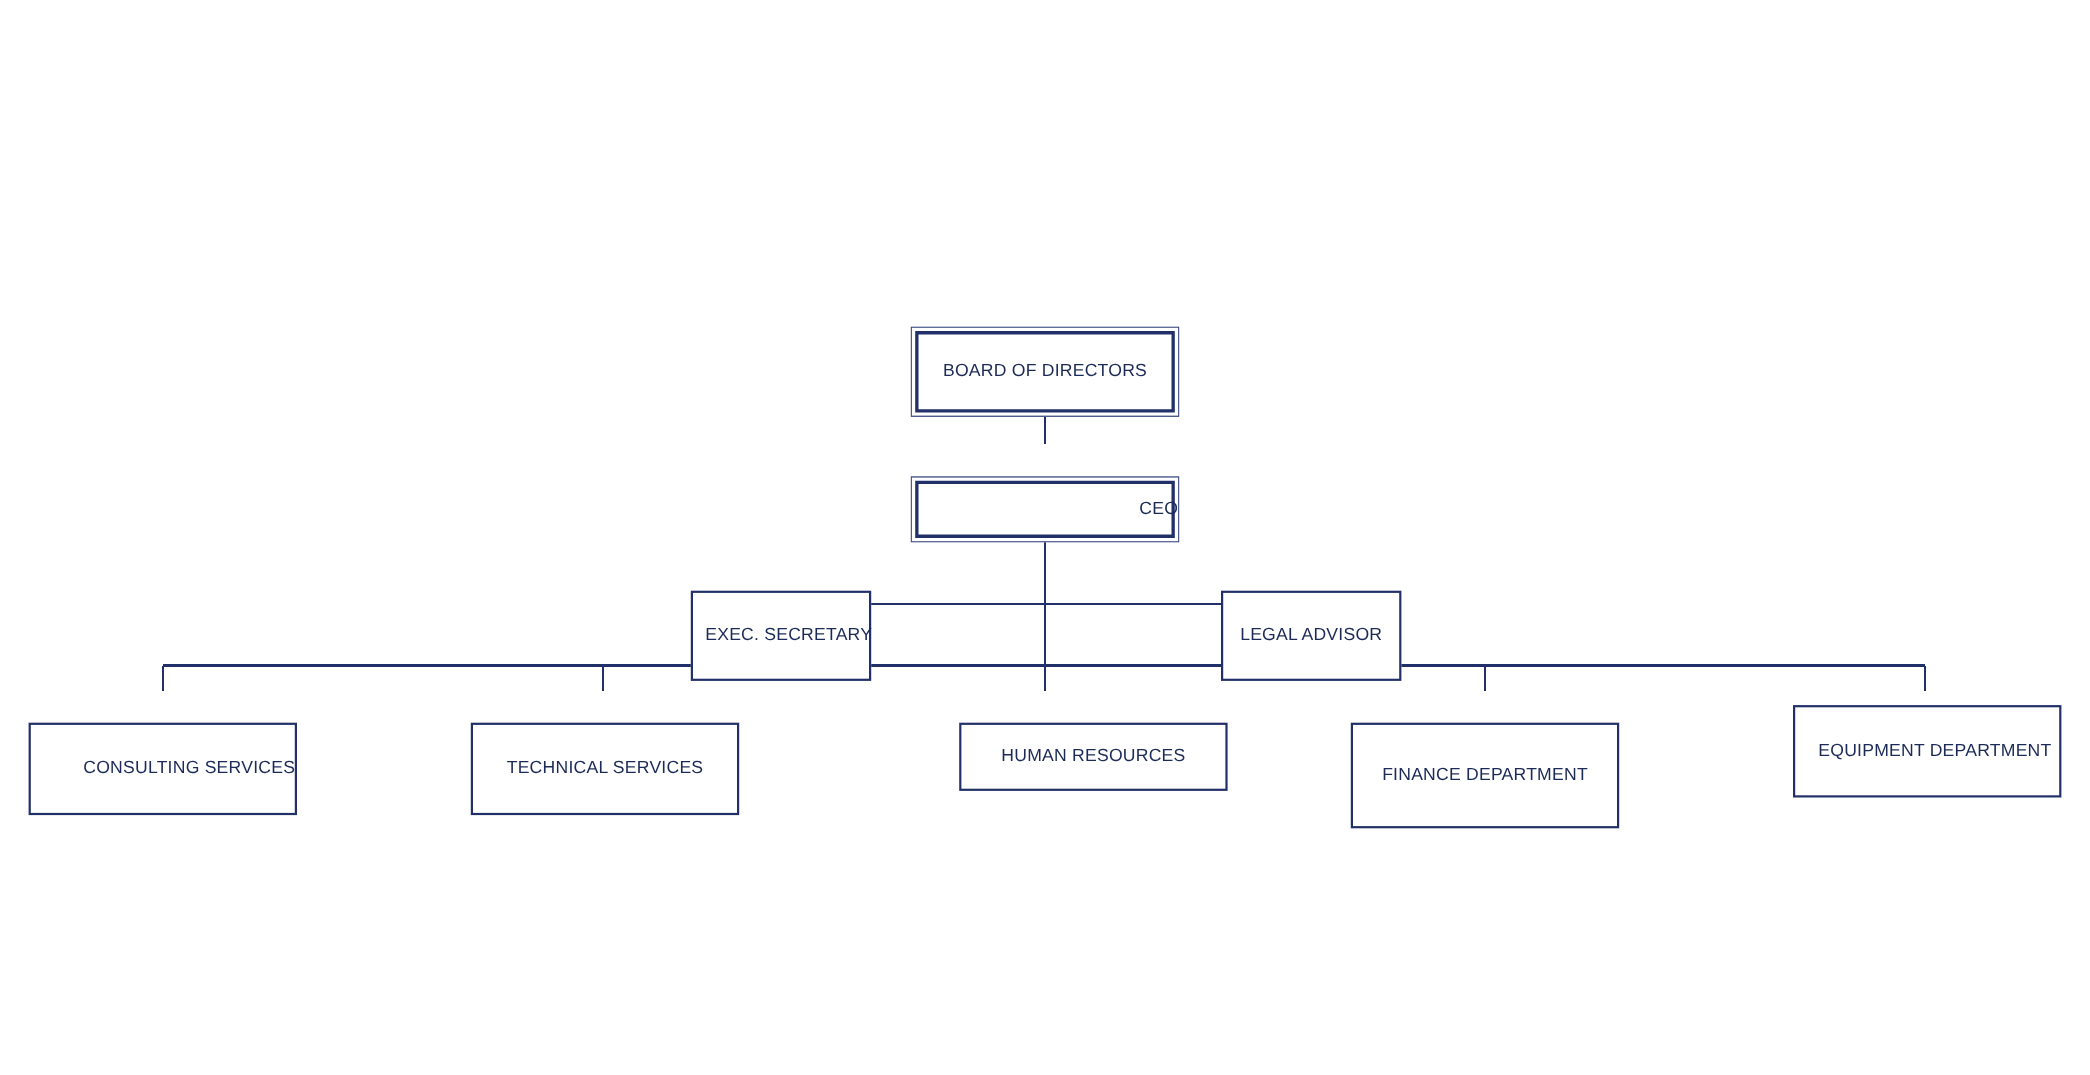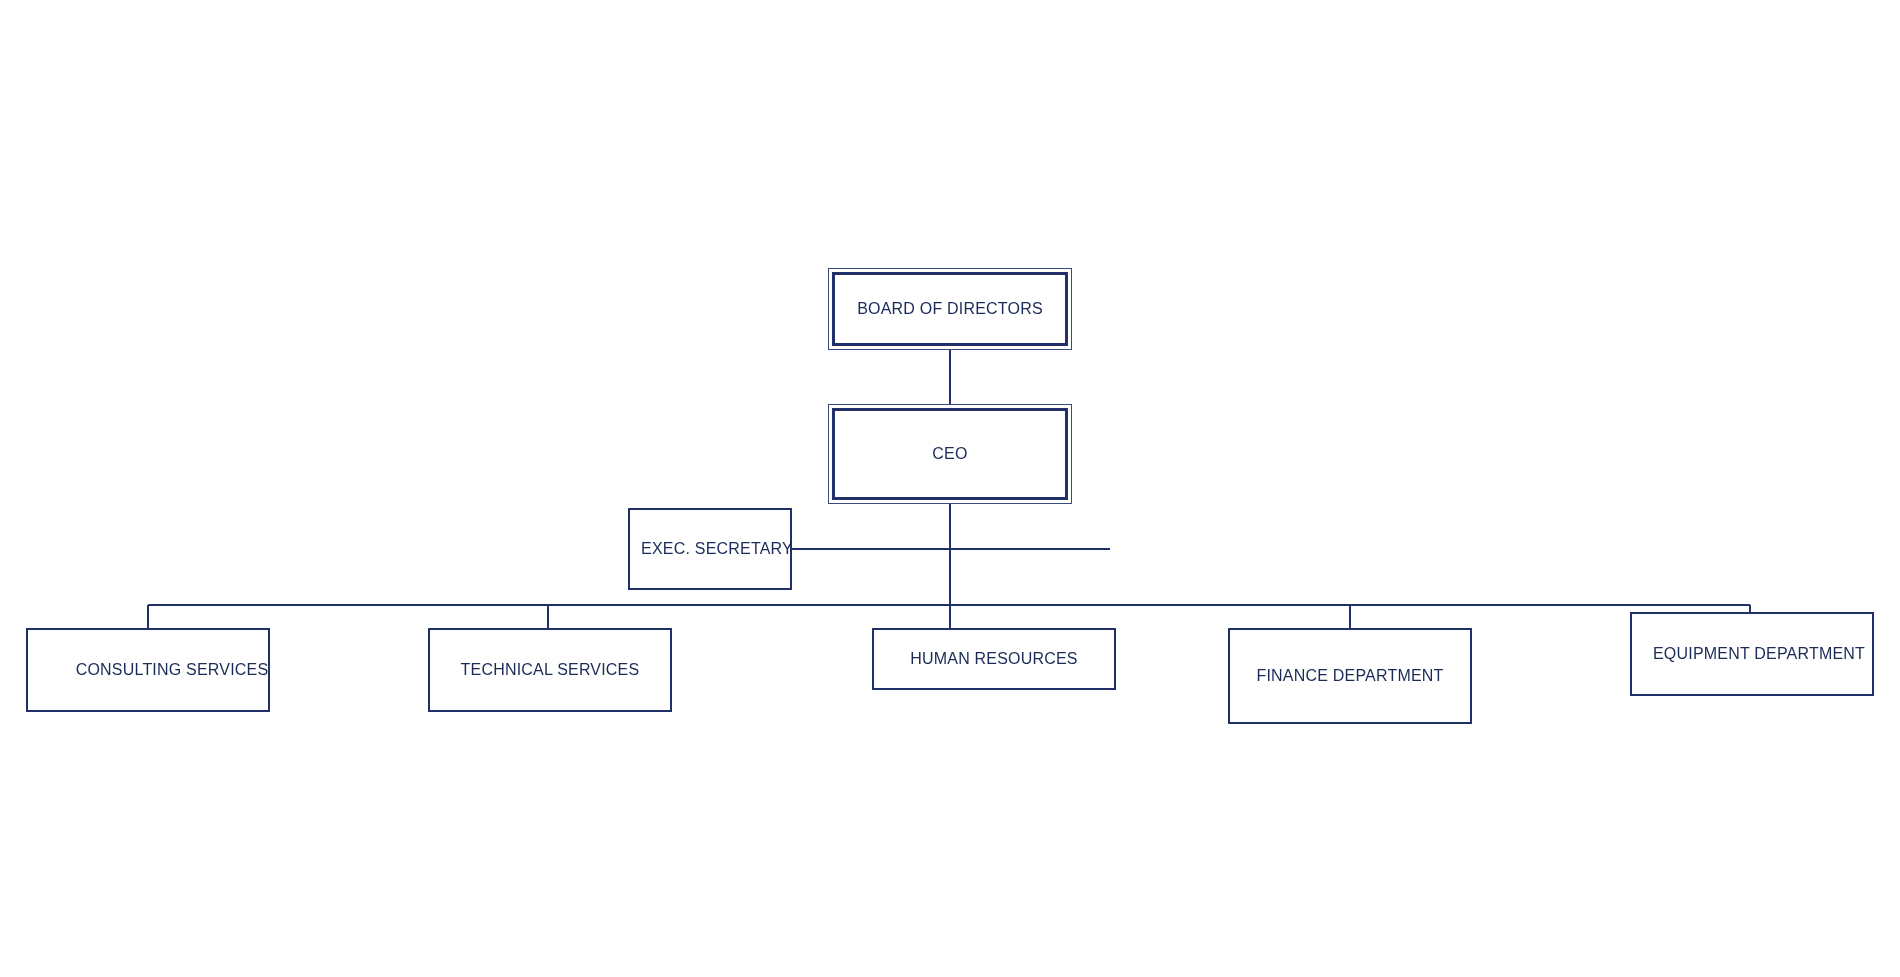--- a/index.html
+++ b/index.html
@@ -23,20 +23,21 @@
     height: 977px;
   }
   .node {
     position: absolute;
     box-sizing: border-box;
     background: #ffffff;
     display: flex;
     align-items: center;
     justify-content: center;
     z-index: 2;
+    margin-top: 29px;
   }
   .node .label {
     color: #1b2a57;
     font-size: 16px;
     letter-spacing: 0.2px;
     line-height: 1;
     white-space: nowrap;
     text-align: center;
   }
   
@@ -69,28 +70,31 @@
       <line x1="548" y1="605" x2="548" y2="628"></line>
       <line x1="1350" y1="605" x2="1350" y2="628"></line>
       <line x1="1750" y1="605" x2="1750" y2="628"></line>
     </g>
   </svg>
 
   <div class="node double" style="left:828px; top:268px; width:244px; height:82px;">
     <span class="label">BOARD OF DIRECTORS</span>
   </div>
 
-  <div class="node double" style="left:828px; top:404px; width:244px; height:100px;">
+  <div class="node double" style="left:828px; top:404px; width:244px; height:60px;justify-content:flex-end;">
     <span class="label">CEO</span>
   </div>
 
   <div class="node single" style="left:628px; top:508px; width:164px; height:82px;padding-left:14px;">
     <span class="label">EXEC. SECRETARY</span>
   </div>
 
+  <div class="node single" style="left:1110px; top:508px; width:164px; height:82px;">
+    <span class="label">LEGAL ADVISOR</span>
+  </div>
 
   <div class="node single" style="left:26px; top:628px; width:244px; height:84px;padding-left:48px;">
     <span class="label">CONSULTING SERVICES</span>
   </div>
 
   <div class="node single" style="left:428px; top:628px; width:244px; height:84px;">
     <span class="label">TECHNICAL SERVICES</span>
   </div>
 
   <div class="node single" style="left:872px; top:628px; width:244px; height:62px;">

